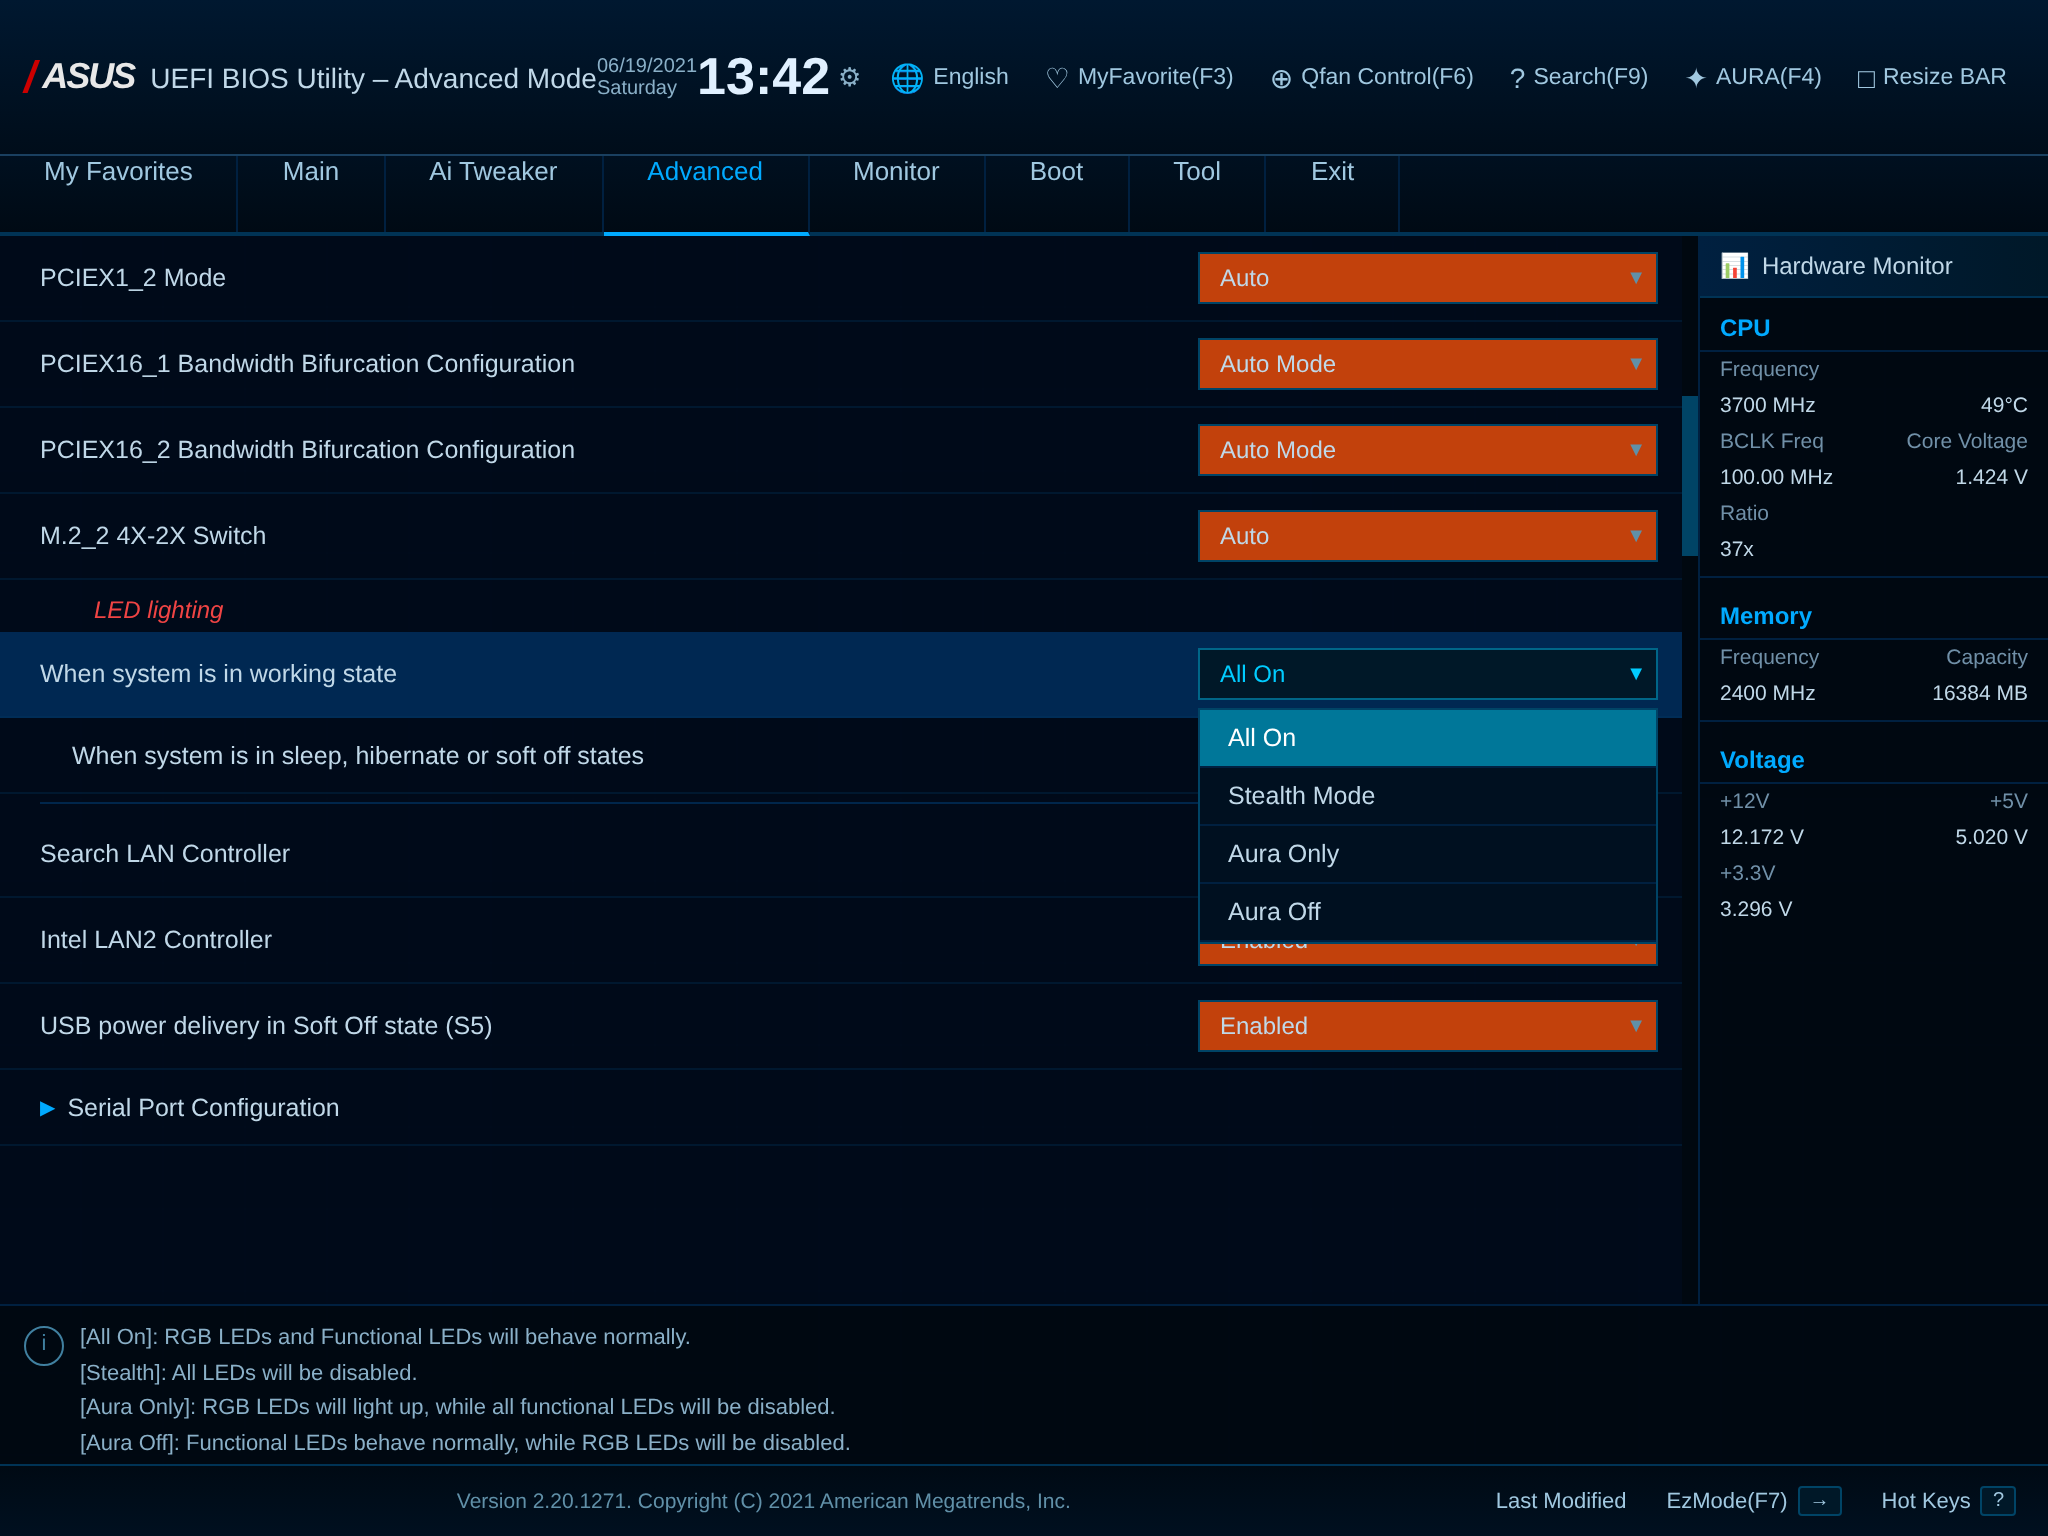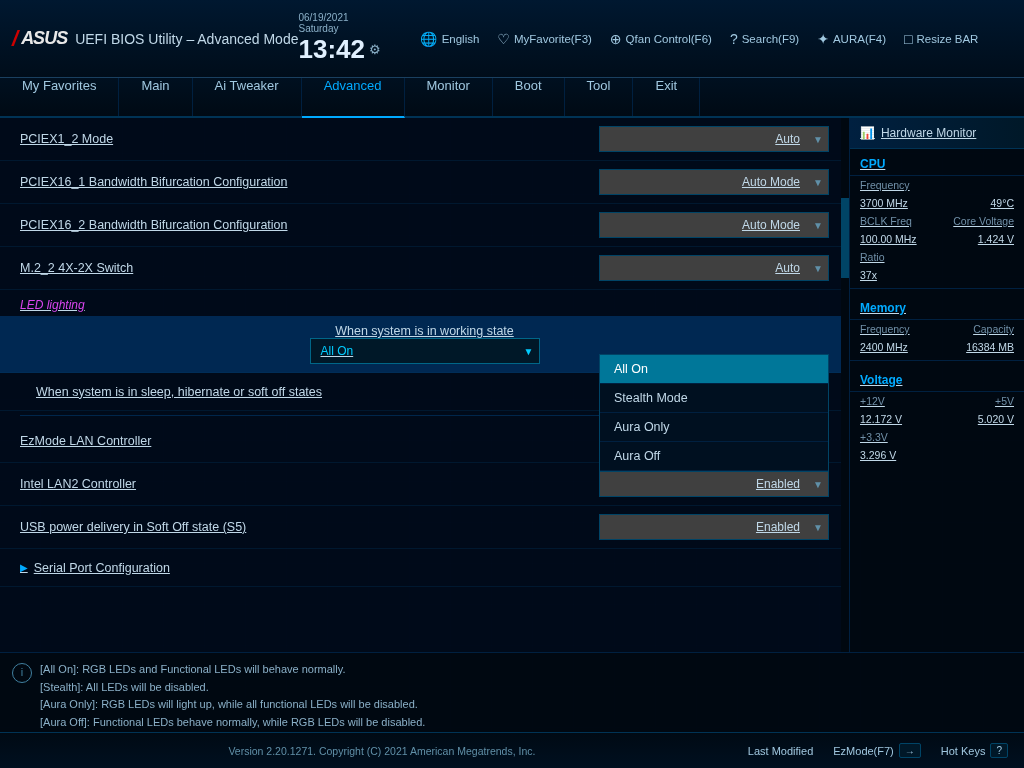--- a/index.html
+++ b/index.html
@@ -55,22 +55,21 @@
       color: #cc0000;
       font-size: 22px;
     }
     #bios-title {
       color: #c0d8e8;
       font-size: 14px;
       font-weight: 500;
     }
     #datetime-area {
       display: flex;
-      flex-direction: column;
-      align-items: flex-start;
+      align-items: center;
       margin-right: 6px;
       min-width: 80px;
     }
     #date-text { font-size: 10px; color: #8ab0c8; }
     #time-area { display: flex; align-items: center; gap: 4px; }
     #time-text { font-size: 26px; font-weight: bold; color: #e0f0ff; }
     #settings-icon-time { color: #8ab0c8; font-size: 13px; cursor: pointer; }
     #toolbar-links {
       display: flex;
       align-items: center;
@@ -112,21 +111,20 @@
       color: #00aaff;
       border-bottom: 2px solid #00aaff;
       margin-bottom: -2px;
     }
     
     #main-layout {
       position: relative;
       z-index: 5;
       display: flex;
       height: calc(768px - 78px - 40px - 36px - 80px);
-      text-decoration: underline;
     }
     
     #content-pane {
       flex: 1;
       background: rgba(0,10,25,0.9);
       overflow: hidden;
       position: relative;
     }
     .settings-row {
       display: flex;
@@ -134,52 +132,51 @@
       justify-content: space-between;
       padding: 8px 20px;
       border-bottom: 1px solid rgba(0,60,100,0.3);
       min-height: 38px;
     }
     .settings-row.active-row { background: rgba(0,60,120,0.5); }
     .settings-label { font-size: 12.5px; color: #c0d8e8; }
     .section-header {
       padding: 8px 20px 4px;
       font-size: 12px;
-      color: #d946ef;
+      color: #ef4444;
       font-style: italic;
+      margin-left: 27px;
     }
     .dropdown-select {
-      background: #404040;
+      background: #c2410c;
       border: 1px solid #004466;
       color: #c0d8e8;
       padding: 5px 28px 5px 10px;
       font-size: 12px;
       min-width: 230px;
       cursor: pointer;
       appearance: none;
       position: relative;
-      text-align: right;
     }
     .dropdown-wrapper {
       position: relative;
       display: inline-flex;
       align-items: center;
     }
     .dropdown-arrow {
       position: absolute;
       right: 6px;
       color: #6090a8;
       font-size: 10px;
       pointer-events: none;
     }
     
     #dropdown-open-row {
       background: rgba(0,60,120,0.6);
       position: relative;
-      flex-direction: column;
     }
     #led-dropdown-value {
       background: #001828;
       border: 1px solid #006688;
       color: #00ccff;
       padding: 5px 28px 5px 10px;
       font-size: 12px;
       min-width: 230px;
     }
     
@@ -454,21 +451,21 @@
       </div>
     </div>
 
     <div class="subsection-row">
       <span class="settings-label">When system is in sleep, hibernate or soft off states</span>
     </div>
 
     <div class="separator-line"></div>
 
     <div class="settings-row">
-      <span class="settings-label">EzMode LAN Controller</span>
+      <span class="settings-label">Search LAN Controller</span>
       <div class="dropdown-wrapper">
         <select class="dropdown-select">
           <option>Enabled</option>
           <option>Disabled</option>
         </select>
         <span class="dropdown-arrow">▼</span>
       </div>
     </div>
 
     <div class="settings-row">

